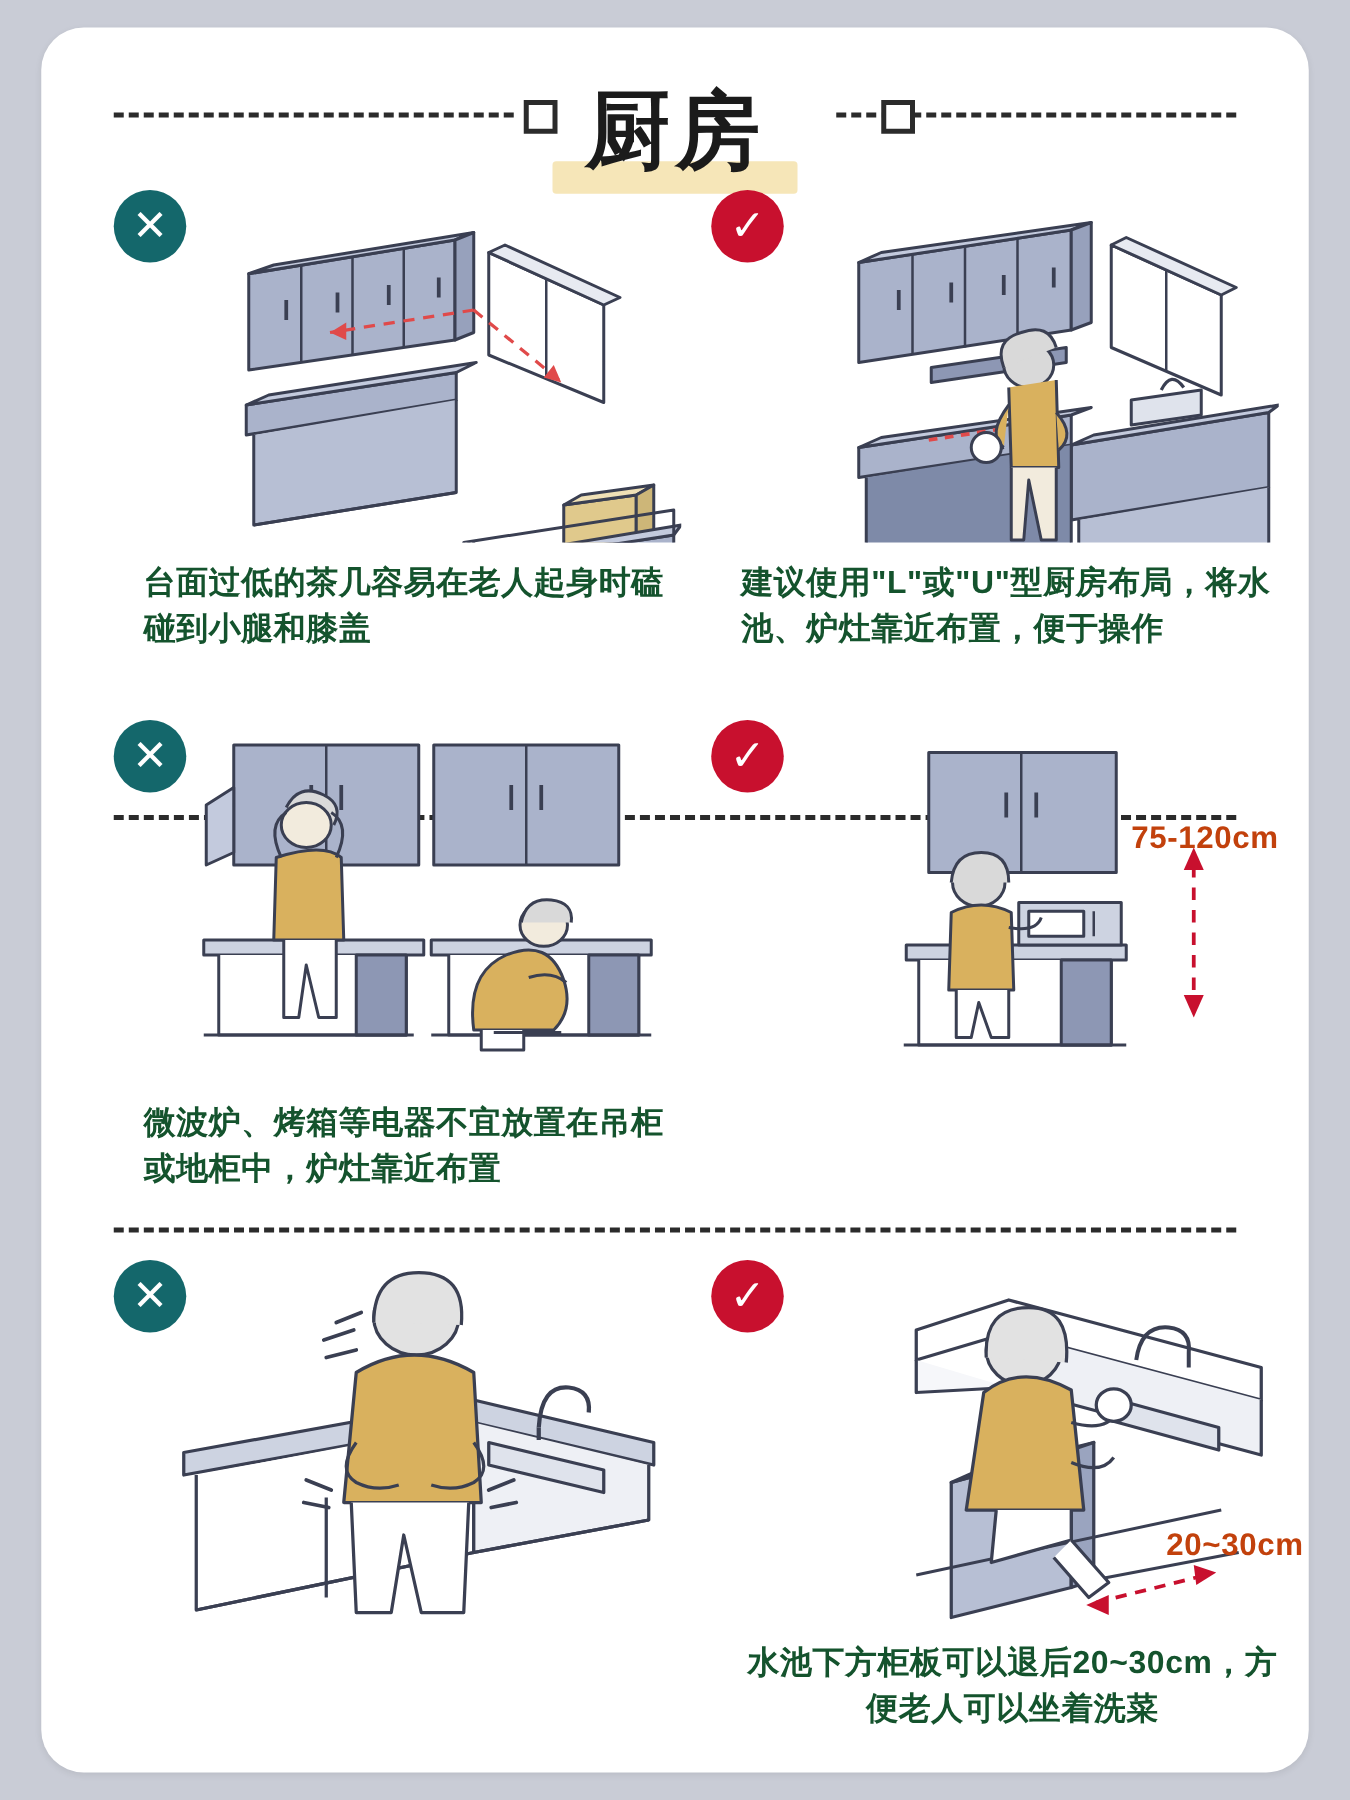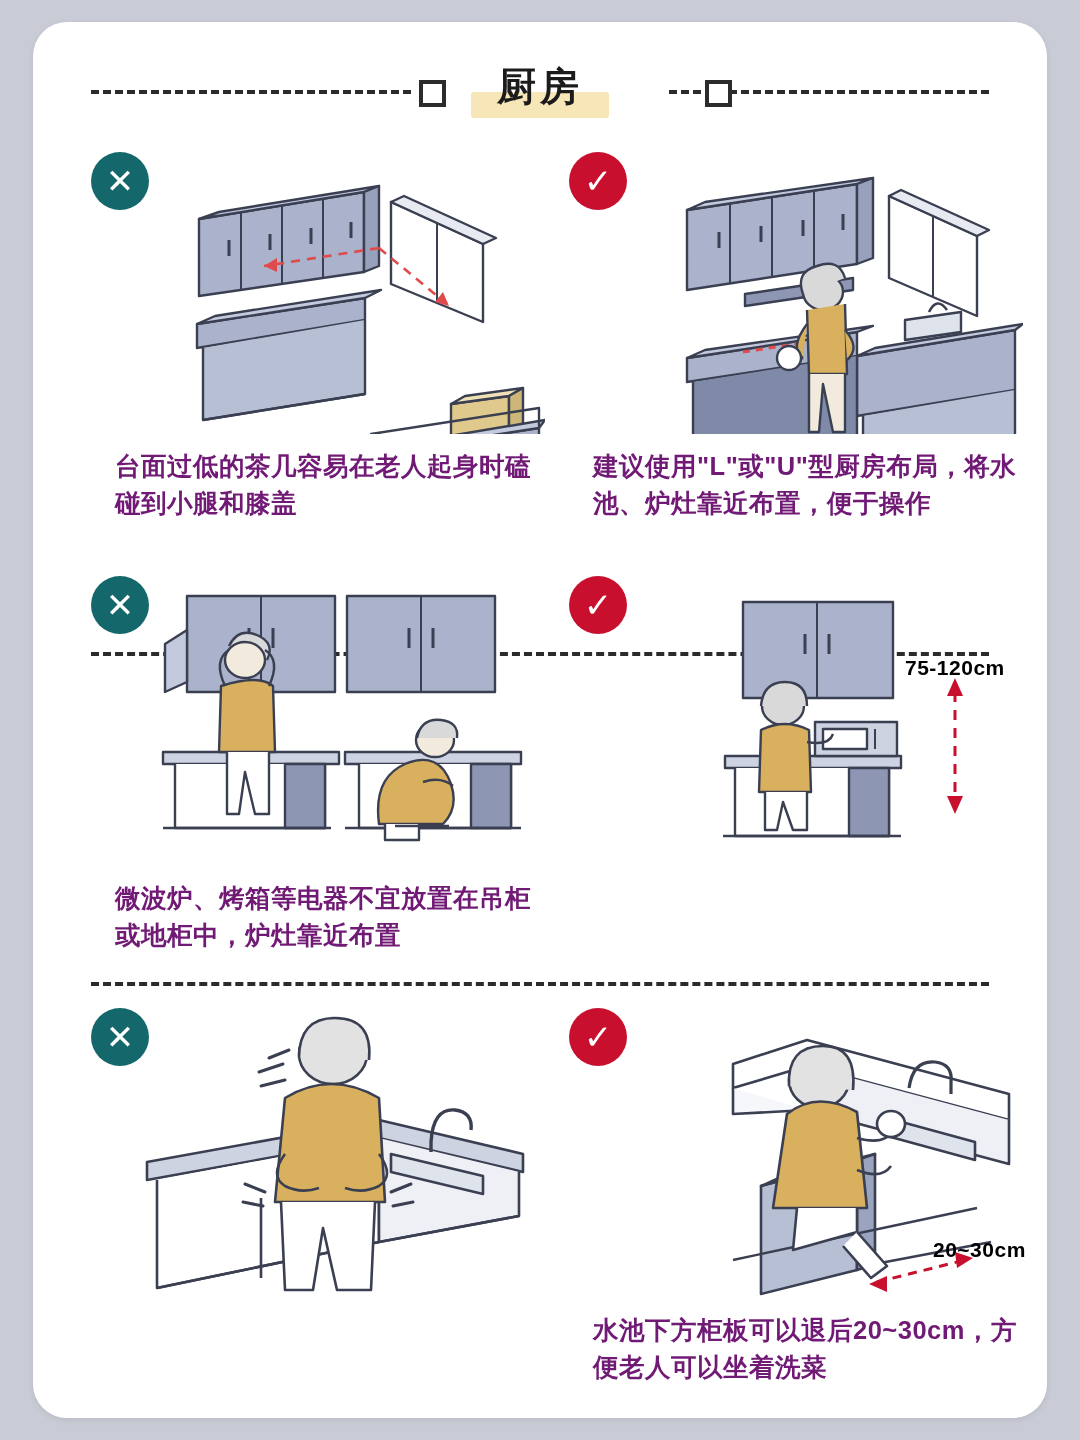--- a/index.html
+++ b/index.html
@@ -22,21 +22,21 @@
     position:absolute;left:0;right:0;top:36px;text-align:center;
   }
   .title-bg{
     display:inline-block;position:relative;padding:2px 26px 6px;
   }
   .title-bg:before{
     content:"";position:absolute;left:0;right:0;bottom:2px;height:26px;
     background:#f6e6b8;border-radius:3px;z-index:0;
   }
   .title{
-    position:relative;z-index:1;font-size:39px;font-weight:bold;color:#1b1b1b;
+    position:relative;z-index:1;font-size:68px;font-weight:bold;color:#1b1b1b;
     letter-spacing:4px;
   }
   .dash-line{
     position:absolute;top:68px;height:0;border-top:4px dashed #2b2b2b;
   }
   .dash-left{left:58px;width:320px;}
   .dash-right{right:58px;width:320px;}
   .sq{
     position:absolute;top:58px;width:19px;height:19px;border:4px solid #2b2b2b;background:#fff;
   }
@@ -52,26 +52,26 @@
   .col-right{left:524px;}
   .badge{
     position:absolute;width:58px;height:58px;border-radius:50%;
     display:flex;align-items:center;justify-content:center;
     font-size:34px;color:#fff;font-weight:bold;
   }
   .badge-x{background:#14676b;}
   .badge-v{background:#c8102e;}
   .badge span{line-height:1;display:block;}
   .caption{
-    font-size:25.5px;line-height:1.45;color:#701a75;font-weight:bold;
+    font-size:25.5px;line-height:1.45;color:#14532d;font-weight:bold;
     letter-spacing:0.5px;
   }
   .illus{position:relative;}
   .dim-label{
-    position:absolute;color:#000000;font-size:21px;font-weight:bold;
+    position:absolute;color:#c2410c;font-size:25px;font-weight:bold;
     letter-spacing:0.5px;white-space:nowrap;
   }
   svg{display:block;}
 </style>
 </head>
 <body>
 
 <div class="card">
 
   <div class="header">
@@ -362,19 +362,19 @@
           </g>
 
           <g stroke="#c8102e" stroke-width="3" fill="none" stroke-dasharray="9 7">
             <path d="M320 280 L408 258"></path>
           </g>
           <g fill="#c8102e">
             <polygon points="312,282 330,274 330,290"></polygon>
             <polygon points="416,256 398,250 400,266"></polygon>
           </g>
         </svg>
-        <div class="dim-label" style="left:376px;top:236px;">20~30cm</div>
-      </div>
-      <div class="caption" style="margin:10px 0 0 36px;width:434px;">水池下方柜板可以退后20~30cm，方便老人可以坐着洗菜</div>
+        <div class="dim-label" style="left:376px;top:220px;">20~30cm</div>
+      </div>
+      <div class="caption" style="margin:10px 0 0 36px;width:434px;text-align:center;">水池下方柜板可以退后20~30cm，方便老人可以坐着洗菜</div>
     </div>
   </div>
 
 </div>
 
 </body></html>

